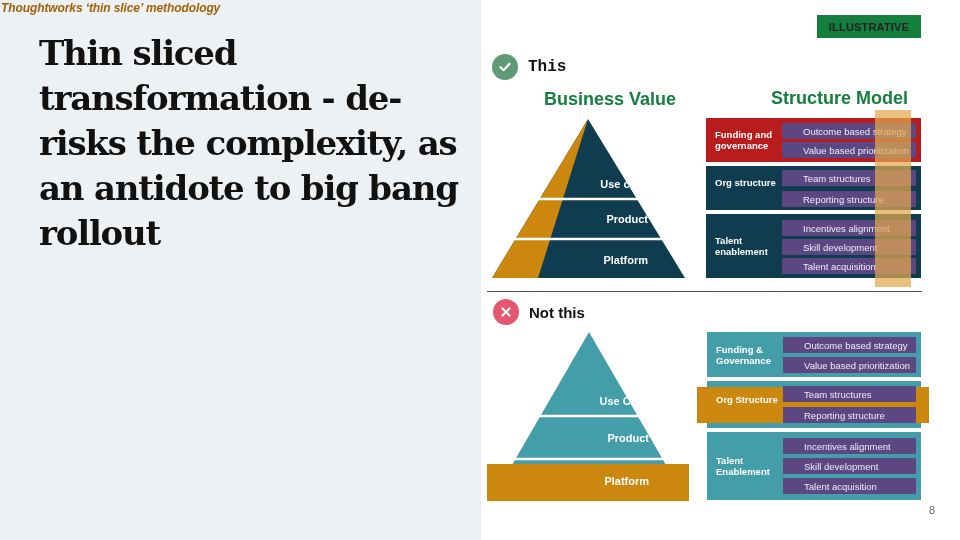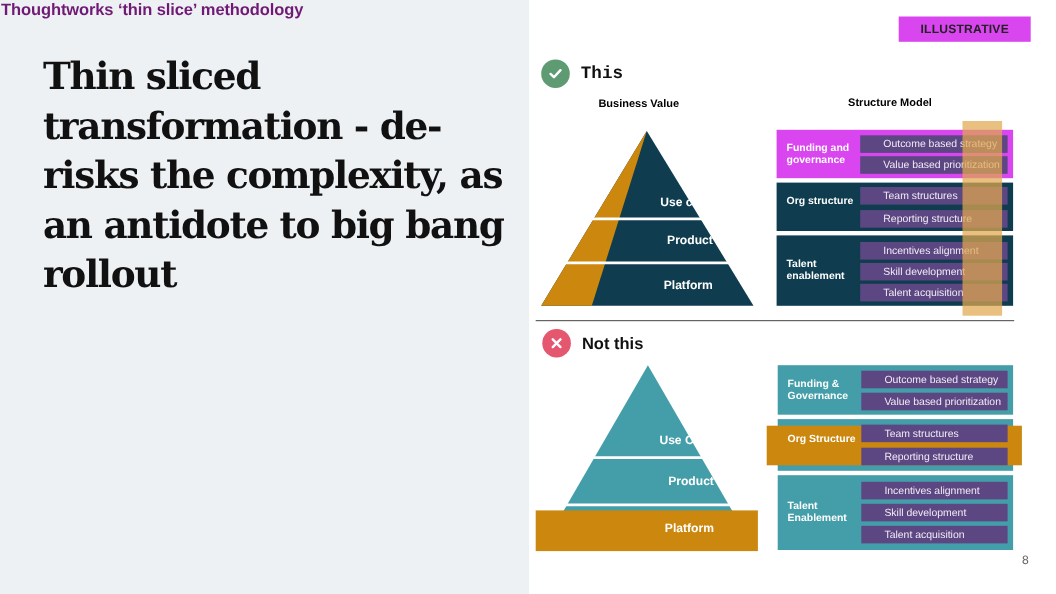--- a/index.html
+++ b/index.html
@@ -1,30 +1,30 @@
 <!DOCTYPE html>
 <html><head>
 <meta charset="utf-8">
 <style>
   * { margin: 0; padding: 0; box-sizing: border-box; }
   html, body { width: 960px; height: 540px; overflow: hidden; background: #ffffff; }
   body { position: relative; font-family: "Liberation Sans", sans-serif; }
 
   .left-panel { position: absolute; left: 0; top: 0; width: 481px; height: 540px; background: #edf1f4; }
-  .kicker { position: absolute; left: 1px; top: 1px; font-size: 15px; font-weight: bold; color: #701a75; letter-spacing: -0.1px; }
-  .headline { position: absolute; left: 39px; top: 48px; width: 440px; font-family: "DejaVu Serif", serif; font-weight: bold; font-size: 34px; line-height: 45px; color: #111111; letter-spacing: -1.2px; }
+  .kicker { position: absolute; left: 1px; top: 1px; font-size: 12px; font-weight: bold; color: #a16207; letter-spacing: -0.1px; font-style: italic; }
+  .headline { position: absolute; left: 39px; top: 31px; width: 440px; font-family: "DejaVu Serif", serif; font-weight: bold; font-size: 34px; line-height: 45px; color: #111111; letter-spacing: -1.2px; }
 
-  .tag { position: absolute; left: 817px; top: 15px; width: 120px; height: 23px; background: #d946ef; font-size: 11px; font-weight: bold; color: #222; display: flex; align-items: center; justify-content: center; letter-spacing: 0.2px; }
+  .tag { position: absolute; left: 817px; top: 15px; width: 104px; height: 23px; background: #15803d; font-size: 11px; font-weight: bold; color: #222; display: flex; align-items: center; justify-content: center; letter-spacing: 0.2px; }
 
   .badge-row { position: absolute; display: flex; align-items: center; gap: 10px; }
   .badge { width: 26px; height: 26px; border-radius: 50%; display: flex; align-items: center; justify-content: center; }
   .badge svg { width: 14px; height: 14px; }
   .badge-title { font-size: 16px; font-weight: bold; color: #111; }
 
-  .col-title { position: absolute; font-size: 10px; font-weight: bold; color: #000000; }
+  .col-title { position: absolute; font-size: 18px; font-weight: bold; color: #15803d; }
 
   .pyramid { position: absolute; }
   .pyr-label { position: absolute; font-size: 11px; font-weight: bold; color: #ffffff; text-align: right; width: 120px; }
 
   .divider { position: absolute; left: 487px; top: 291px; width: 435px; height: 1px; background: #555; }
 
   .group { position: absolute; }
   .group-label { position: absolute; left: 9px; font-size: 9.5px; font-weight: bold; color: #fff; line-height: 11px; }
   .chip { position: absolute; height: 16px; font-size: 9.5px; color: #f0ecf5; padding-left: 21px; display: flex; align-items: center; white-space: nowrap; overflow: hidden; }
 
@@ -58,21 +58,21 @@
 <svg class="pyramid" style="left:0;top:0;" width="960" height="540">
   <polygon points="588,119 685,278 492,278" fill="#0f3d4f"></polygon>
   <polygon points="588,119 538,278 492,278" fill="#cc870f"></polygon>
   <line x1="490" y1="199" x2="690" y2="199" stroke="#ffffff" stroke-width="2.5"></line>
   <line x1="490" y1="239" x2="690" y2="239" stroke="#ffffff" stroke-width="2.5"></line>
 </svg>
 <div class="pyr-label" style="left:528px; top:178px;">Use case</div>
 <div class="pyr-label" style="left:528px; top:213px;">Product</div>
 <div class="pyr-label" style="left:528px; top:254px;">Platform</div>
 
-<div class="group" style="left:706px; top:118px; width:215px; height:44px; background:#d946ef;">
+<div class="group" style="left:706px; top:118px; width:215px; height:44px; background:#b91c1c;">
   <div class="group-label" style="top:11px; width:68px;">Funding and governance</div>
   <div class="chip" style="left:76px; top:5px; width:134px; background:#5d4783;">Outcome based strategy</div>
   <div class="chip" style="left:76px; top:24px; width:134px; background:#5d4783;">Value based prioritization</div>
 </div>
 <div class="group" style="left:706px; top:166px; width:215px; height:44px; background:#0f3d4f;">
   <div class="group-label" style="top:11px; width:68px;">Org structure</div>
   <div class="chip" style="left:76px; top:4px; width:134px; background:#5d4783;">Team structures</div>
   <div class="chip" style="left:76px; top:25px; width:134px; background:#5d4783;">Reporting structure</div>
 </div>
 <div class="group" style="left:706px; top:214px; width:215px; height:64px; background:#0f3d4f;">

